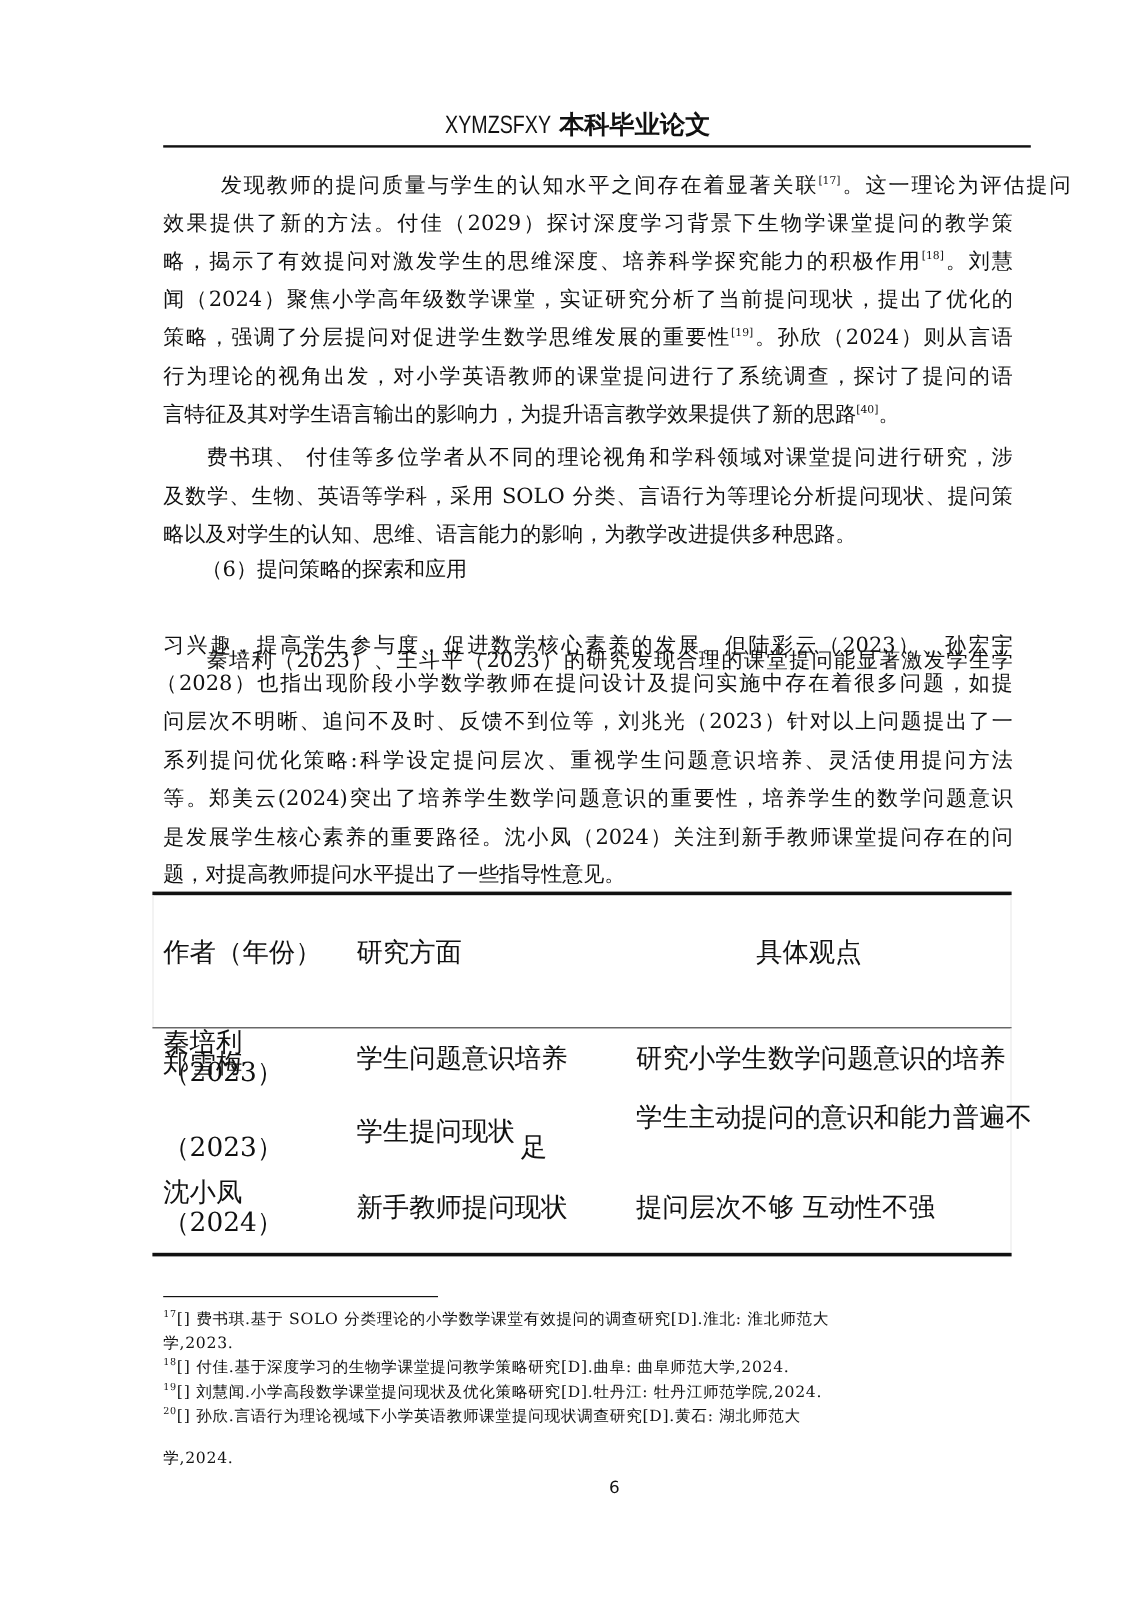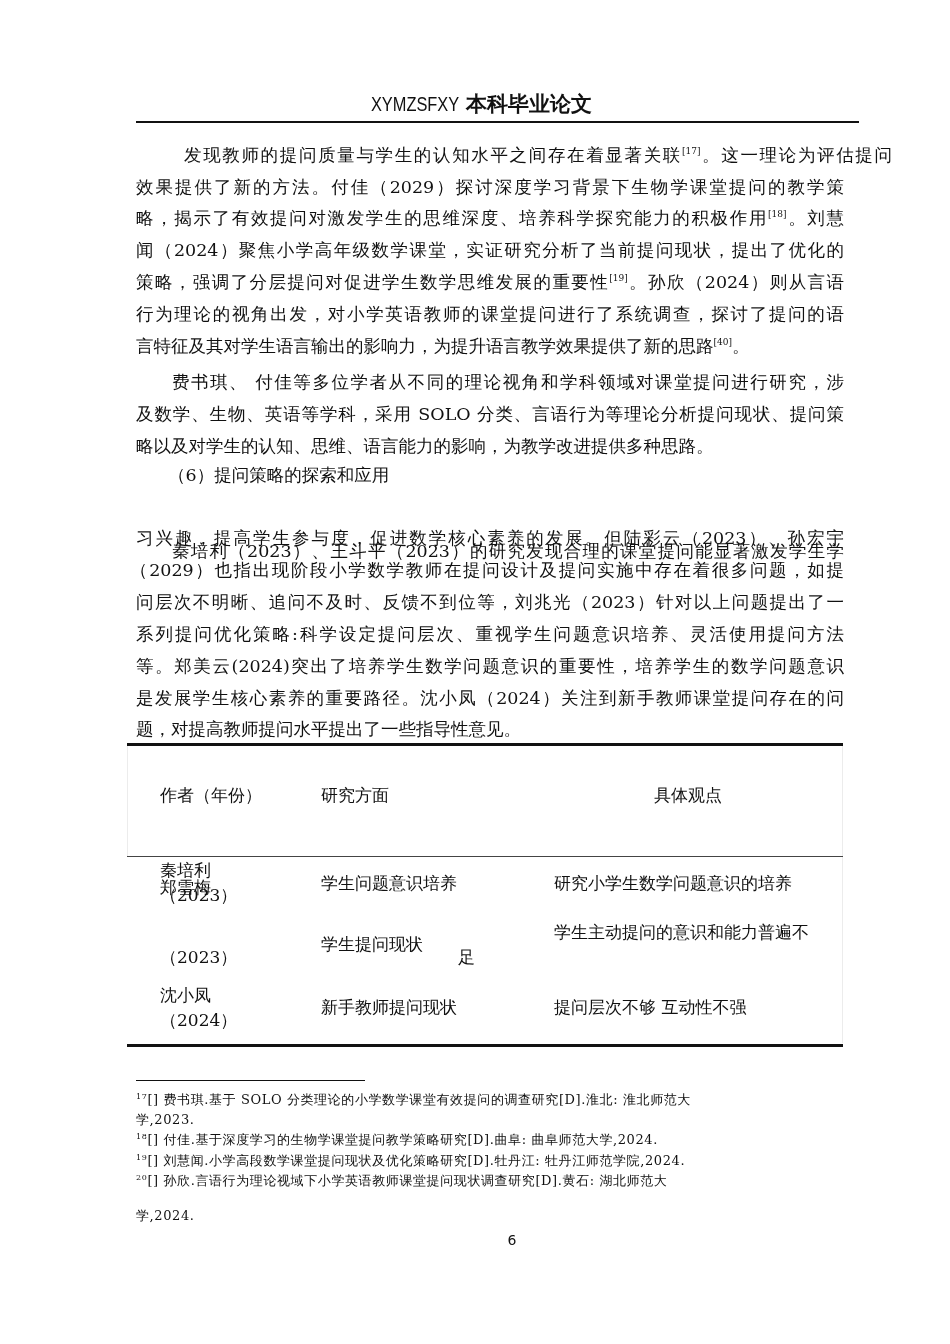--- a/index.html
+++ b/index.html
@@ -11,21 +11,21 @@
   .header-title .cjk { font-weight: bold; font-family: "DejaVu Sans", sans-serif; }
   .header-rule { left: 136px; width: 723px; top: 121px; height: 2px; background: #111; }
   .line { left: 136px; font-size: 17.5px; height: 30px; line-height: 30px; }
   .line.just { width: 708px; text-align: justify; text-align-last: justify; }
   .sup { font-size: 9px; vertical-align: super; line-height: 0; }
   .indent { left: 172px; }
   .indent.just { width: 672px; }
   .rule-thick { height: 3px; background: #111; }
   .rule-mid { height: 1px; background: #444; }
   .vborder { width: 1px; background: #ececec; }
-  .cell { font-size: 17px; line-height: 24px; margin-left: 24px; }
+  .cell { font-size: 22px; line-height: 24px; }
   .fn-sep { left: 136px; top: 1080px; width: 229px; height: 1px; background: #111; }
   .fn { left: 136px; font-size: 13px; line-height: 19px; font-family: "DejaVu Serif", serif; letter-spacing: 0.6px; }
   .fn .num { font-size: 8px; vertical-align: super; line-height: 0; }
   .pagenum { left: 0; width: 1024px; text-align: center; top: 1232px; font-size: 14px; font-family: "DejaVu Sans", sans-serif; }
 </style>
 </head>
 <body>
 
 <div class="abs header-title">
   <span class="latin">XYMZSFXY</span>
@@ -47,21 +47,21 @@
   <div class="abs line indent just" style="top:367px;">费书琪、 付佳等多位学者从不同的理论视角和学科领域对课堂提问进行研究，涉</div>
   <div class="abs line just" style="top:399px;">及数学、生物、英语等学科，采用 SOLO 分类、言语行为等理论分析提问现状、提问策</div>
   <div class="abs line" style="top:431px;">略以及对学生的认知、思维、语言能力的影响，为教学改进提供多种思路。</div>
 </div>
 
 <div class="abs line" style="top:460px; left:168px;">（6）提问策略的探索和应用</div>
 
 <div>
   <div class="abs line indent just" style="top:492px;margin-top:44px;">秦培利（2023）、王斗平（2023）的研究发现合理的课堂提问能显著激发学生学</div>
   <div class="abs line just" style="top:523px;">习兴趣，提高学生参与度，促进数学核心素养的发展。但陆彩云（2023）、孙宏宇</div>
-  <div class="abs line just" style="top:555px; left:130px; width:714px;">（2029）也指出现阶段小学数学教师在提问设计及提问实施中存在着很多问题，如提</div>
+  <div class="abs line just" style="top:555px; left:130px; width:714px;">（2028）也指出现阶段小学数学教师在提问设计及提问实施中存在着很多问题，如提</div>
   <div class="abs line just" style="top:587px;">问层次不明晰、追问不及时、反馈不到位等，刘兆光（2023）针对以上问题提出了一</div>
   <div class="abs line just" style="top:619px;">系列提问优化策略:科学设定提问层次、重视学生问题意识培养、灵活使用提问方法</div>
   <div class="abs line just" style="top:651px;">等。郑美云(2024)突出了培养学生数学问题意识的重要性，培养学生的数学问题意识</div>
   <div class="abs line just" style="top:683px;">是发展学生核心素养的重要路径。沈小凤（2024）关注到新手教师课堂提问存在的问</div>
   <div class="abs line" style="top:714px;">题，对提高教师提问水平提出了一些指导性意见。</div>
 </div>
 
 <div>
   <div class="abs rule-thick" style="left:127px; width:716px; top:743px;"></div>
   <div class="abs vborder" style="left:127px; top:746px; height:110px;"></div>

